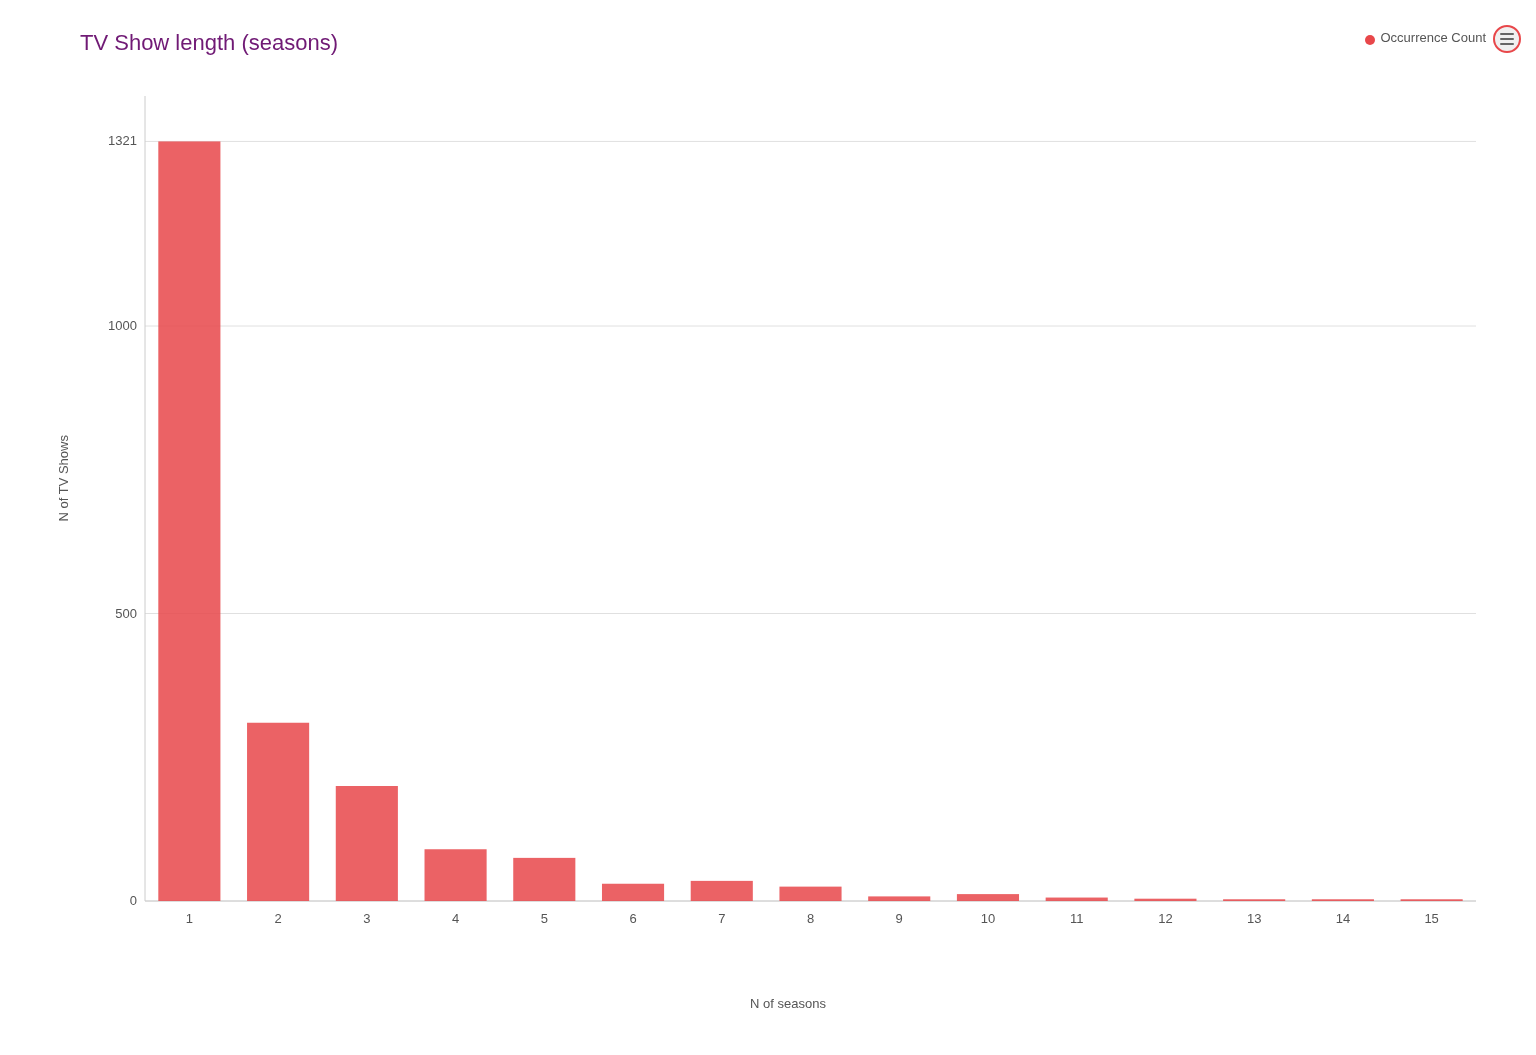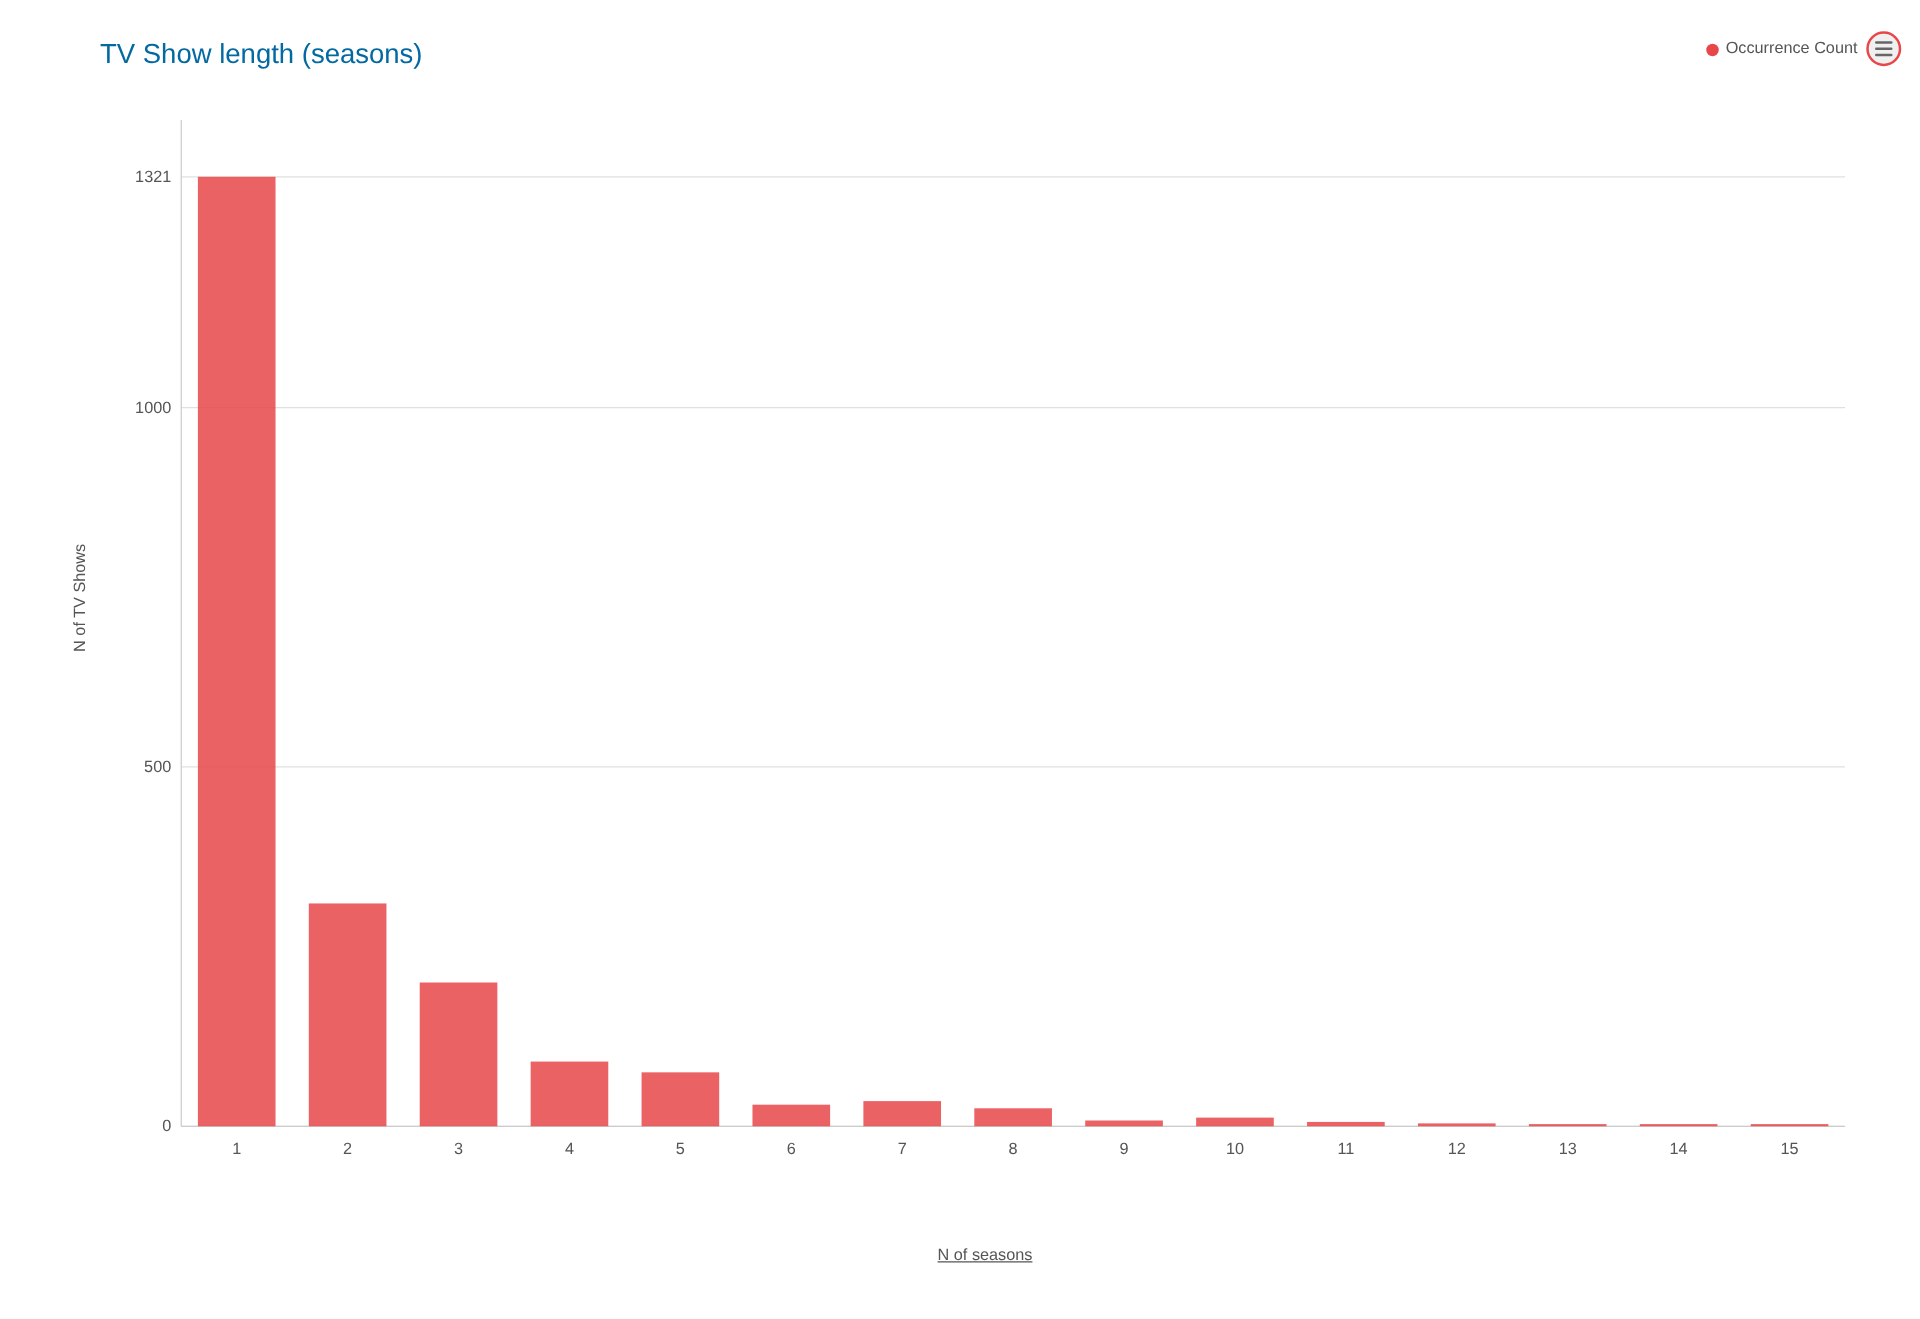--- a/index.html
+++ b/index.html
@@ -13,21 +13,21 @@
     }
     .chart-container {
       position: relative;
       width: 1536px;
       height: 1055px;
       padding: 30px 40px 80px 80px;
     }
     .chart-title {
       font-size: 22px;
       font-weight: normal;
-      color: #0369a1;
+      color: #701a75;
       margin-bottom: 10px;
     }
     .legend {
       position: absolute;
       top: 30px;
       right: 50px;
       display: flex;
       align-items: flex-end;
       gap: 6px;
       font-size: 13px;
@@ -82,21 +82,20 @@
       white-space: nowrap;
       transform-origin: center center;
     }
     .x-axis-label {
       position: absolute;
       bottom: -50px;
       left: 50%;
       transform: translateX(-50%);
       font-size: 13px;
       color: #555;
-      text-decoration: underline;
     }
   </style>
 </head>
 <body>
 
 <div class="chart-container">
   <div class="chart-title">TV Show length (seasons)</div>
 
   <div class="legend">
     <span class="legend-dot"></span>

